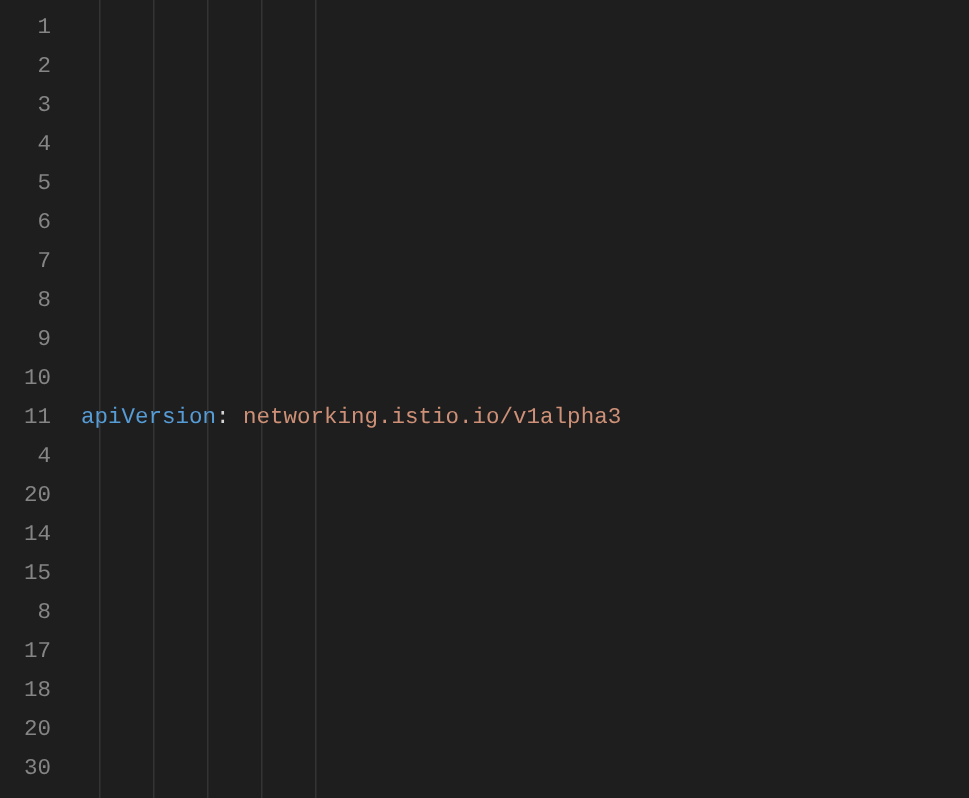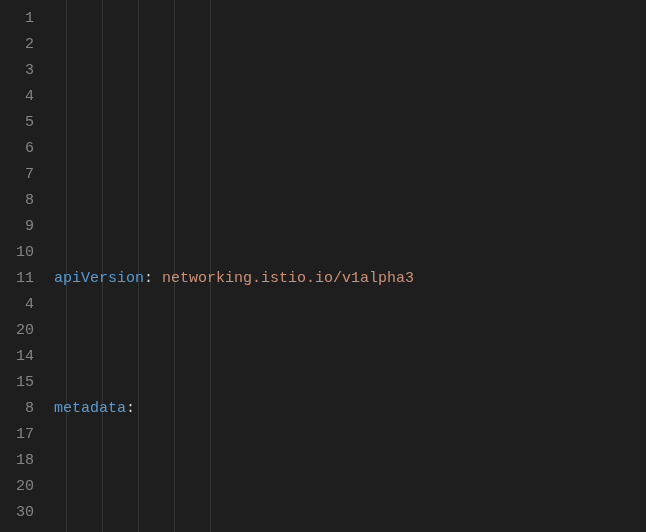--- a/index.html
+++ b/index.html
@@ -86,21 +86,20 @@
     <span class="guide" style="left:18px;"></span>
     <span class="guide" style="left:54px;"></span>
     <span class="guide" style="left:90px;"></span>
     <span class="guide" style="left:126px;"></span>
     <span class="guide" style="left:162px;"></span>
 
     
     <div class="line"><span class="key">apiVersion</span><span class="punct">:</span> <span class="str">networking.istio.io/v1alpha3</span></div>
     
     
-    <div class="line"><span class="key">metadata</span><span class="punct">:</span></div>
     
     
     
     
     
     
     
     
     
     

